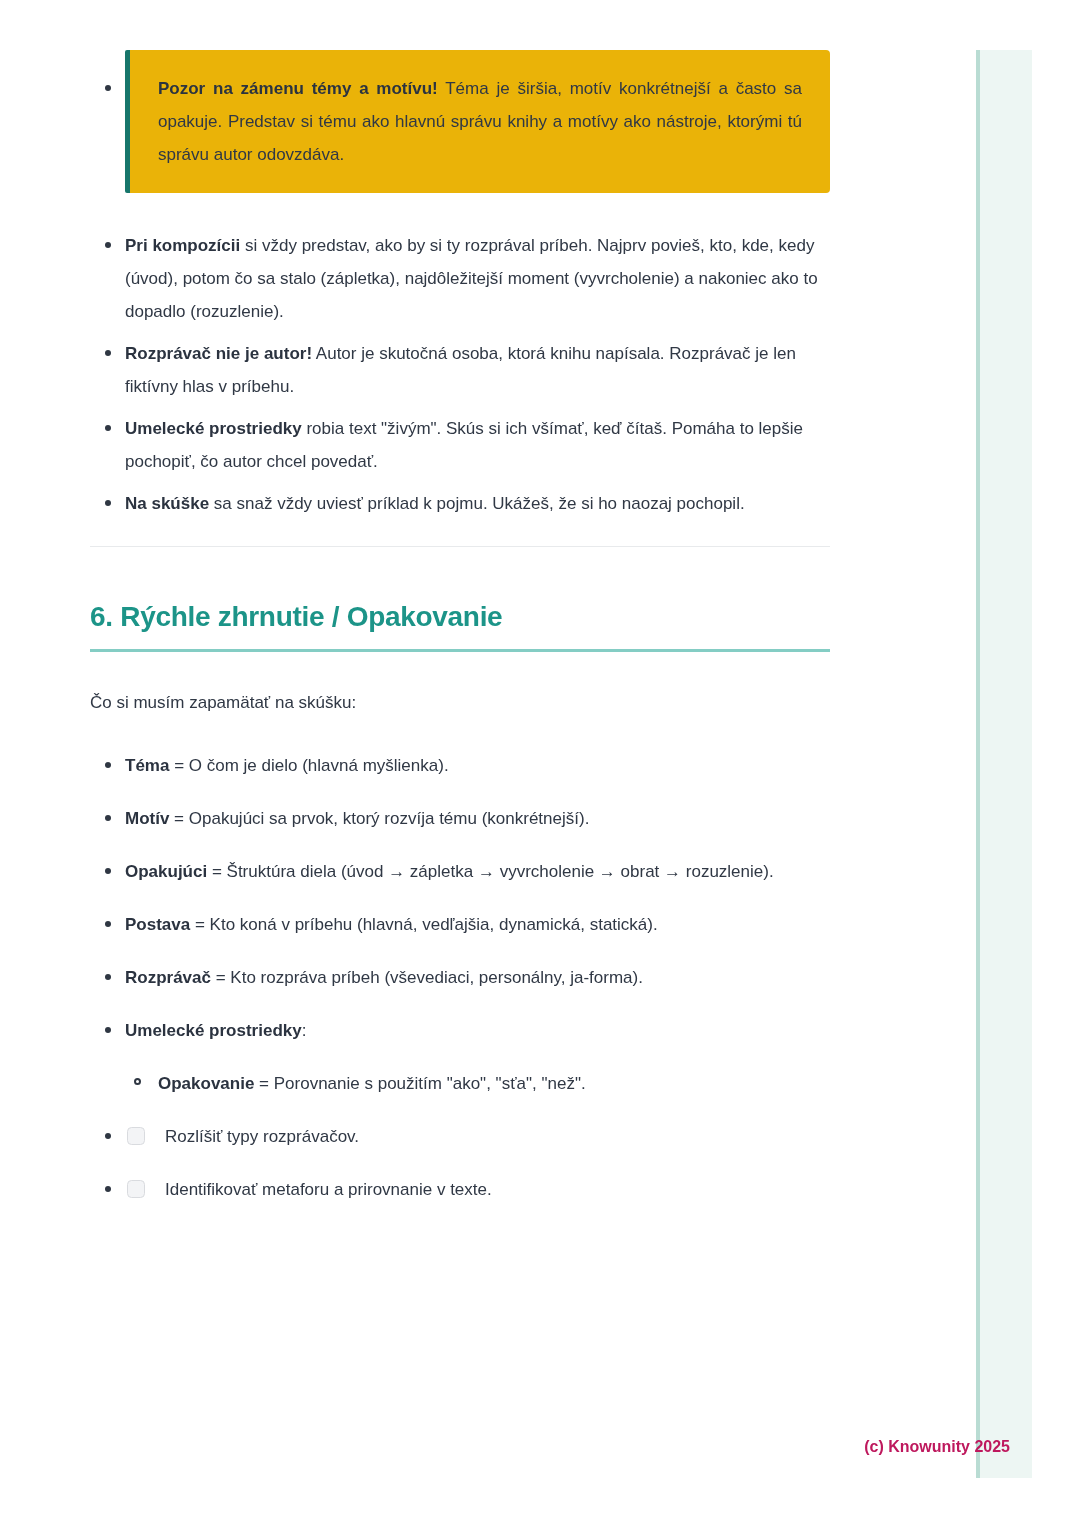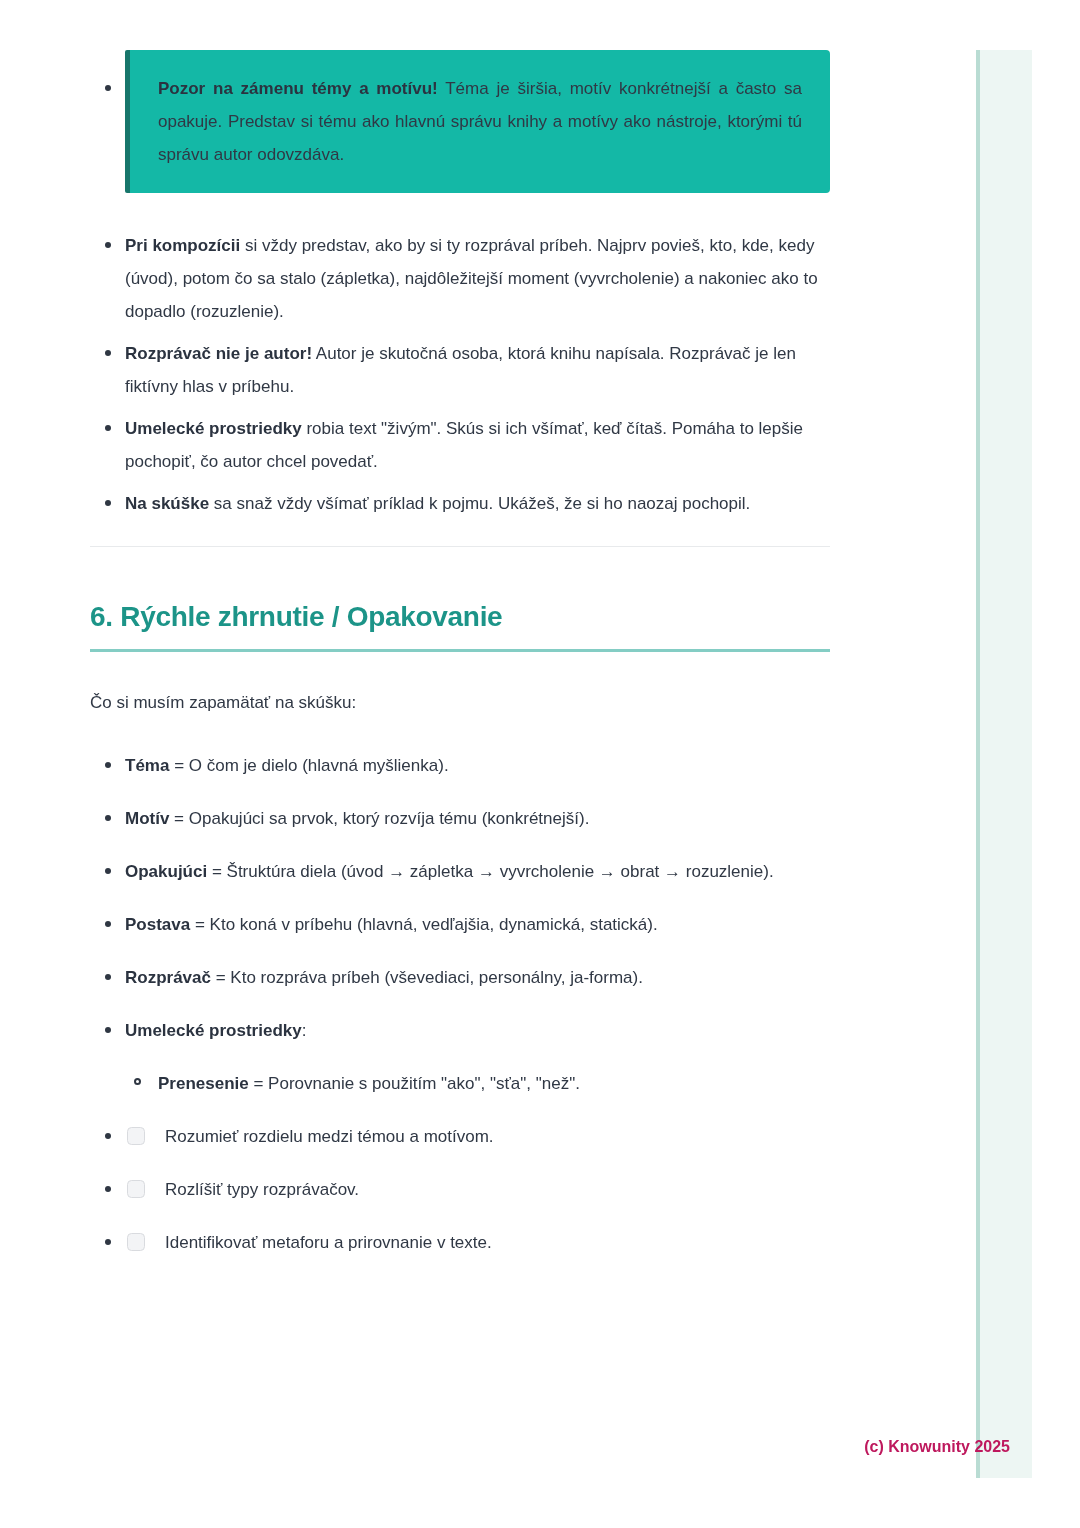--- a/index.html
+++ b/index.html
@@ -45,21 +45,21 @@
   }
   .li-text { flex:1; margin-left:14px; }
   b, .lead { font-weight:bold; color:#2b3340; }
 
   
   .callout-row { margin-top:50px; }
   .callout-row .dot { margin-top:35px; }
   .callout-box {
     flex:1;
     margin-left:14px;
-    background:#14b8a6;
+    background:#eab308;
     border-left:5px solid #17766b;
     border-radius:2px 4px 4px 2px;
     padding:22px 28px;
     text-align:justify;
   }
 
   
   .tips { margin-top:36px; }
   .tips .row { margin-bottom:9px; }
 
@@ -136,21 +136,21 @@
     <div class="row">
       <span class="dot"></span>
       <div class="li-text"><span class="lead">Rozprávač nie je autor!</span><span> Autor je skutočná osoba, ktorá knihu napísala. Rozprávač je len fiktívny hlas v príbehu.</span></div>
     </div>
     <div class="row">
       <span class="dot"></span>
       <div class="li-text"><span class="lead">Umelecké prostriedky</span><span> robia text "živým". Skús si ich všímať, keď čítaš. Pomáha to lepšie pochopiť, čo autor chcel povedať.</span></div>
     </div>
     <div class="row">
       <span class="dot"></span>
-      <div class="li-text"><span class="lead">Na skúške</span><span> sa snaž vždy všímať príklad k pojmu. Ukážeš, že si ho naozaj pochopil.</span></div>
+      <div class="li-text"><span class="lead">Na skúške</span><span> sa snaž vždy uviesť príklad k pojmu. Ukážeš, že si ho naozaj pochopil.</span></div>
     </div>
   </div>
 
   <div class="divider"></div>
 
   <h2 class="section-title">6. Rýchle zhrnutie / Opakovanie</h2>
   <div class="section-underline"></div>
 
   <p class="intro">Čo si musím zapamätať na skúšku:</p>
 
@@ -176,30 +176,25 @@
       <div class="li-text"><span class="lead">Rozprávač</span><span> = Kto rozpráva príbeh (vševediaci, personálny, ja-forma).</span></div>
     </div>
     <div class="row">
       <span class="dot"></span>
       <div class="li-text"><span class="lead">Umelecké prostriedky</span><span>:</span></div>
     </div>
 
     <div class="sub-list">
       <div class="row">
         <span class="circle"></span>
-        <div class="li-text"><span class="lead">Prenesenie</span><span> = Porovnanie s použitím "ako", "sťa", "než".</span></div>
+        <div class="li-text"><span class="lead">Opakovanie</span><span> = Porovnanie s použitím "ako", "sťa", "než".</span></div>
       </div>
     </div>
 
     <div class="checklist">
-      <div class="row">
-        <span class="dot"></span>
-        <span class="checkbox" role="checkbox" aria-checked="false"></span>
-        <div class="li-text">Rozumieť rozdielu medzi témou a motívom.</div>
-      </div>
       <div class="row">
         <span class="dot"></span>
         <span class="checkbox" role="checkbox" aria-checked="false"></span>
         <div class="li-text">Rozlíšiť typy rozprávačov.</div>
       </div>
       <div class="row">
         <span class="dot"></span>
         <span class="checkbox" role="checkbox" aria-checked="false"></span>
         <div class="li-text">Identifikovať metaforu a prirovnanie v texte.</div>
       </div>

